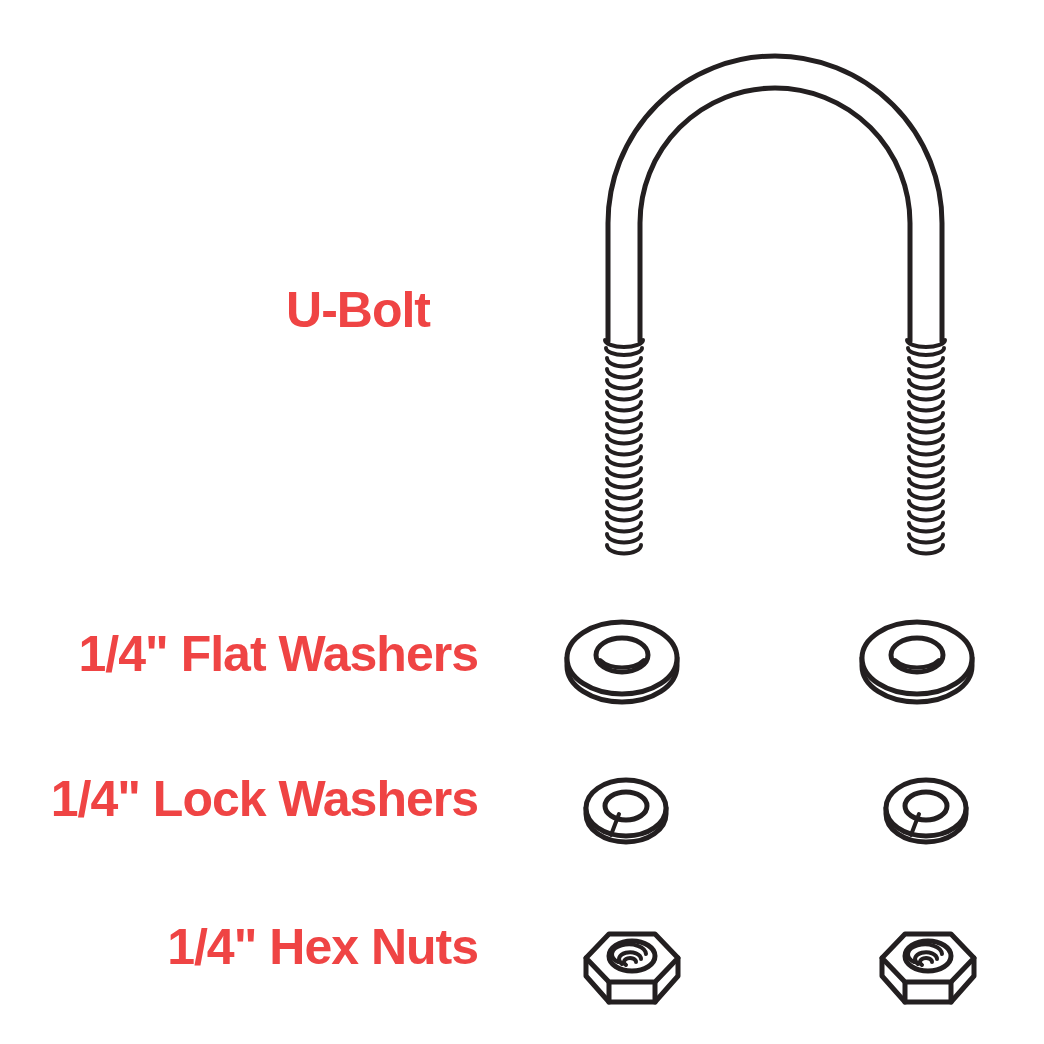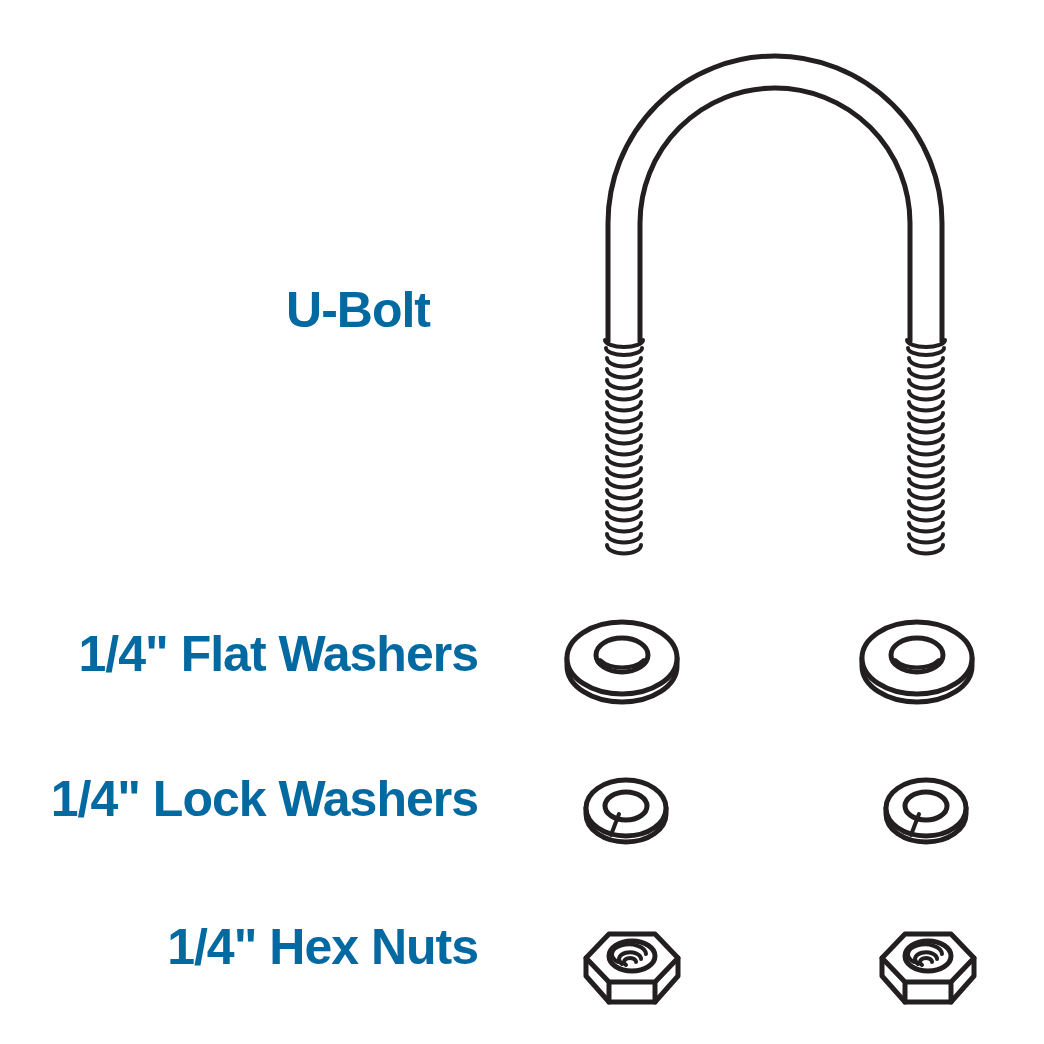--- a/index.html
+++ b/index.html
@@ -10,21 +10,21 @@
   .canvas {
     position: relative;
     width: 1044px;
     height: 1044px;
     background: #ffffff;
     overflow: hidden;
     font-family: "Liberation Sans", "DejaVu Sans", sans-serif;
   }
   .part-label {
     position: absolute;
-    color: #0369a1;
+    color: #ef4444;
     font-size: 50px;
     font-weight: 600;
     letter-spacing: -1px;
     white-space: nowrap;
     line-height: 1;
     text-align: right;
   }
   .label-ubolt   { top: 285px; right: 614px; }
   .label-flat    { top: 629px; right: 566px; }
   .label-lock    { top: 774px; right: 566px; }

